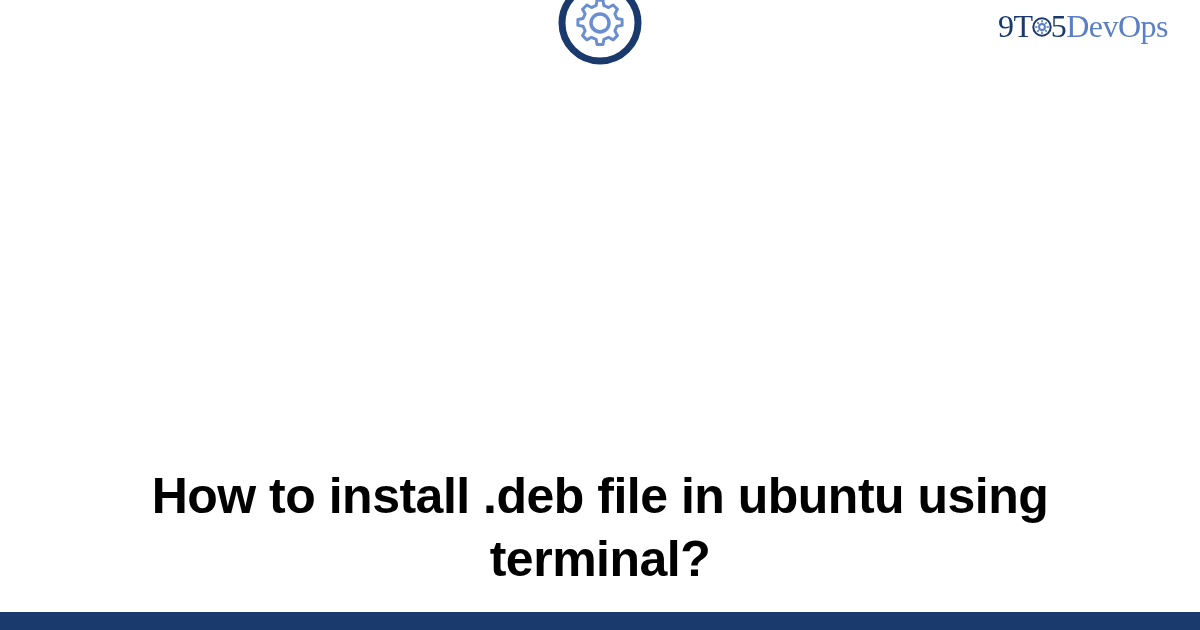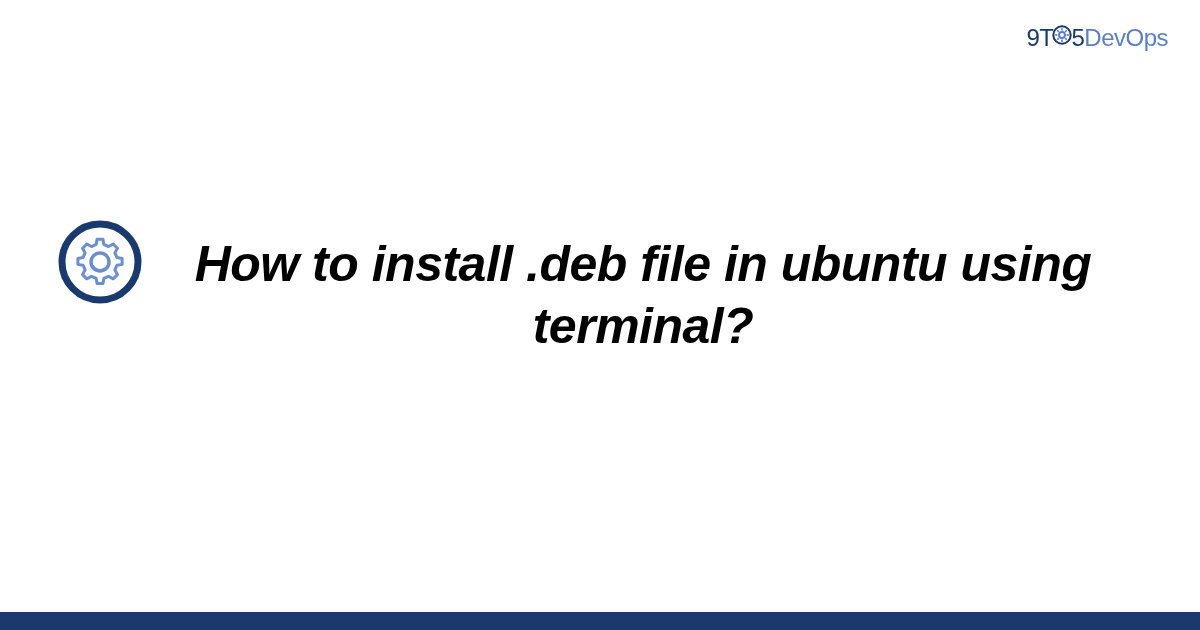--- a/index.html
+++ b/index.html
@@ -10,25 +10,26 @@
     body {
       width: 1200px;
       height: 630px;
       font-family: Arial, Helvetica, sans-serif;
       background: #ffffff;
       position: relative;
       overflow: hidden;
     }
     .logo {
       position: absolute;
-      top: 24px;
+      top: 8px;
       right: 32px;
-      font-size: 24px;
+      font-size: 32px;
       font-weight: 400;
       letter-spacing: -0.5px;
+      font-family: Liberation Serif, serif;
     }
     .logo-9t {
       color: #1a3a6e;
       font-weight: 500;
     }
     .logo-gear {
       display: inline-block;
       vertical-align: middle;
       margin: 0 -2px;
       position: relative;
@@ -42,24 +43,24 @@
       color: #5b7fc7;
       font-weight: 400;
     }
     .content {
       position: absolute;
       top: 0;
       left: 0;
       width: 100%;
       height: 100%;
       display: flex;
+      flex-direction: column;
       align-items: center;
-      justify-content: center;
+      justify-content: space-between;
       padding-bottom: 40px;
-      font-style: italic;
     }
     .icon-wrapper {
       margin-bottom: 42px;
       margin-top: -20px;
     }
     .headline {
       font-size: 50px;
       font-weight: 700;
       color: #000000;
       text-align: center;

